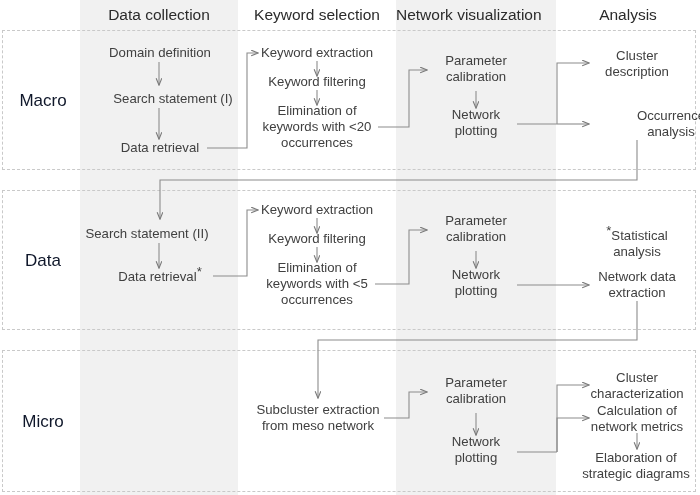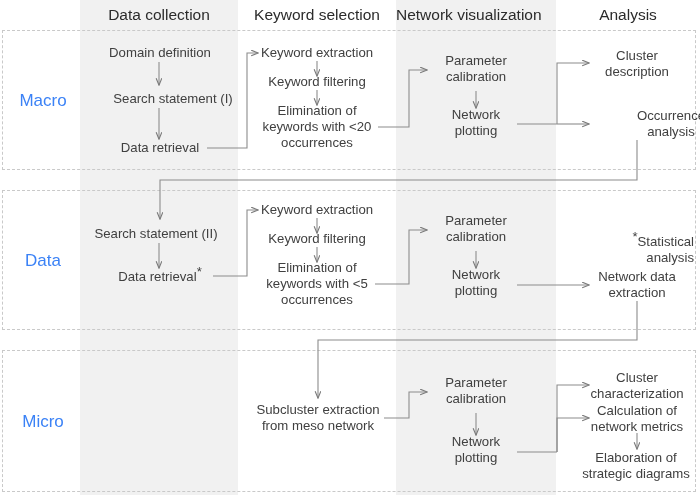--- a/index.html
+++ b/index.html
@@ -58,21 +58,21 @@
   #row-meso  { top: 190px; height: 140px; }
   #row-micro { top: 350px; height: 142px; }
 
   
   .row-label {
     position: absolute;
     left: 6px;
     width: 74px;
     text-align: center;
     font-size: 17px;
-    color: #3b82f6;
+    color: #0f172a;
     z-index: 4;
     white-space: nowrap;
   }
   #label-macro { top: 91px; }
   #label-meso  { top: 251px; }
   #label-micro { top: 412px; }
 
   
   .node {
     position: absolute;
@@ -185,32 +185,32 @@
 occurrences</div>
   <div class="node" style="left:424px; top:53px;  width:104px;">Parameter
 calibration</div>
   <div class="node" style="left:424px; top:107px; width:104px;">Network
 plotting</div>
   <div class="node" style="left:585px; top:48px;  width:104px;">Cluster
 description</div>
   <div class="node" style="left:619px; top:108px; width:104px;">Occurrence
 analysis</div>
 
-  <div class="node" style="left:76px;  top:226px; width:160px;">Search statement (II)</div>
+  <div class="node" style="left:67px;  top:226px; width:160px;">Search statement (II)</div>
   <div class="node" style="left:85px;  top:269px; width:150px;"><span>Data retrieval</span><span class="star">*</span></div>
   <div class="node" style="left:254px; top:202px; width:126px;">Keyword extraction</div>
   <div class="node" style="left:254px; top:231px; width:126px;">Keyword filtering</div>
   <div class="node" style="left:246px; top:260px; width:142px;">Elimination of
 keywords with &lt;5
 occurrences</div>
   <div class="node" style="left:424px; top:213px; width:104px;">Parameter
 calibration</div>
   <div class="node" style="left:424px; top:267px; width:104px;">Network
 plotting</div>
-  <div class="node" style="left:580px; top:234px; width:114px;text-align:right;"><span class="star">*</span><span>Statistical
+  <div class="node" style="left:580px; top:228px; width:114px;"><span class="star">*</span><span>Statistical
 analysis</span></div>
   <div class="node" style="left:580px; top:269px; width:114px;">Network data
 extraction</div>
 
   <div class="node" style="left:244px; top:402px; width:148px;">Subcluster extraction
 from meso network</div>
   <div class="node" style="left:424px; top:375px; width:104px;">Parameter
 calibration</div>
   <div class="node" style="left:424px; top:434px; width:104px;">Network
 plotting</div>

